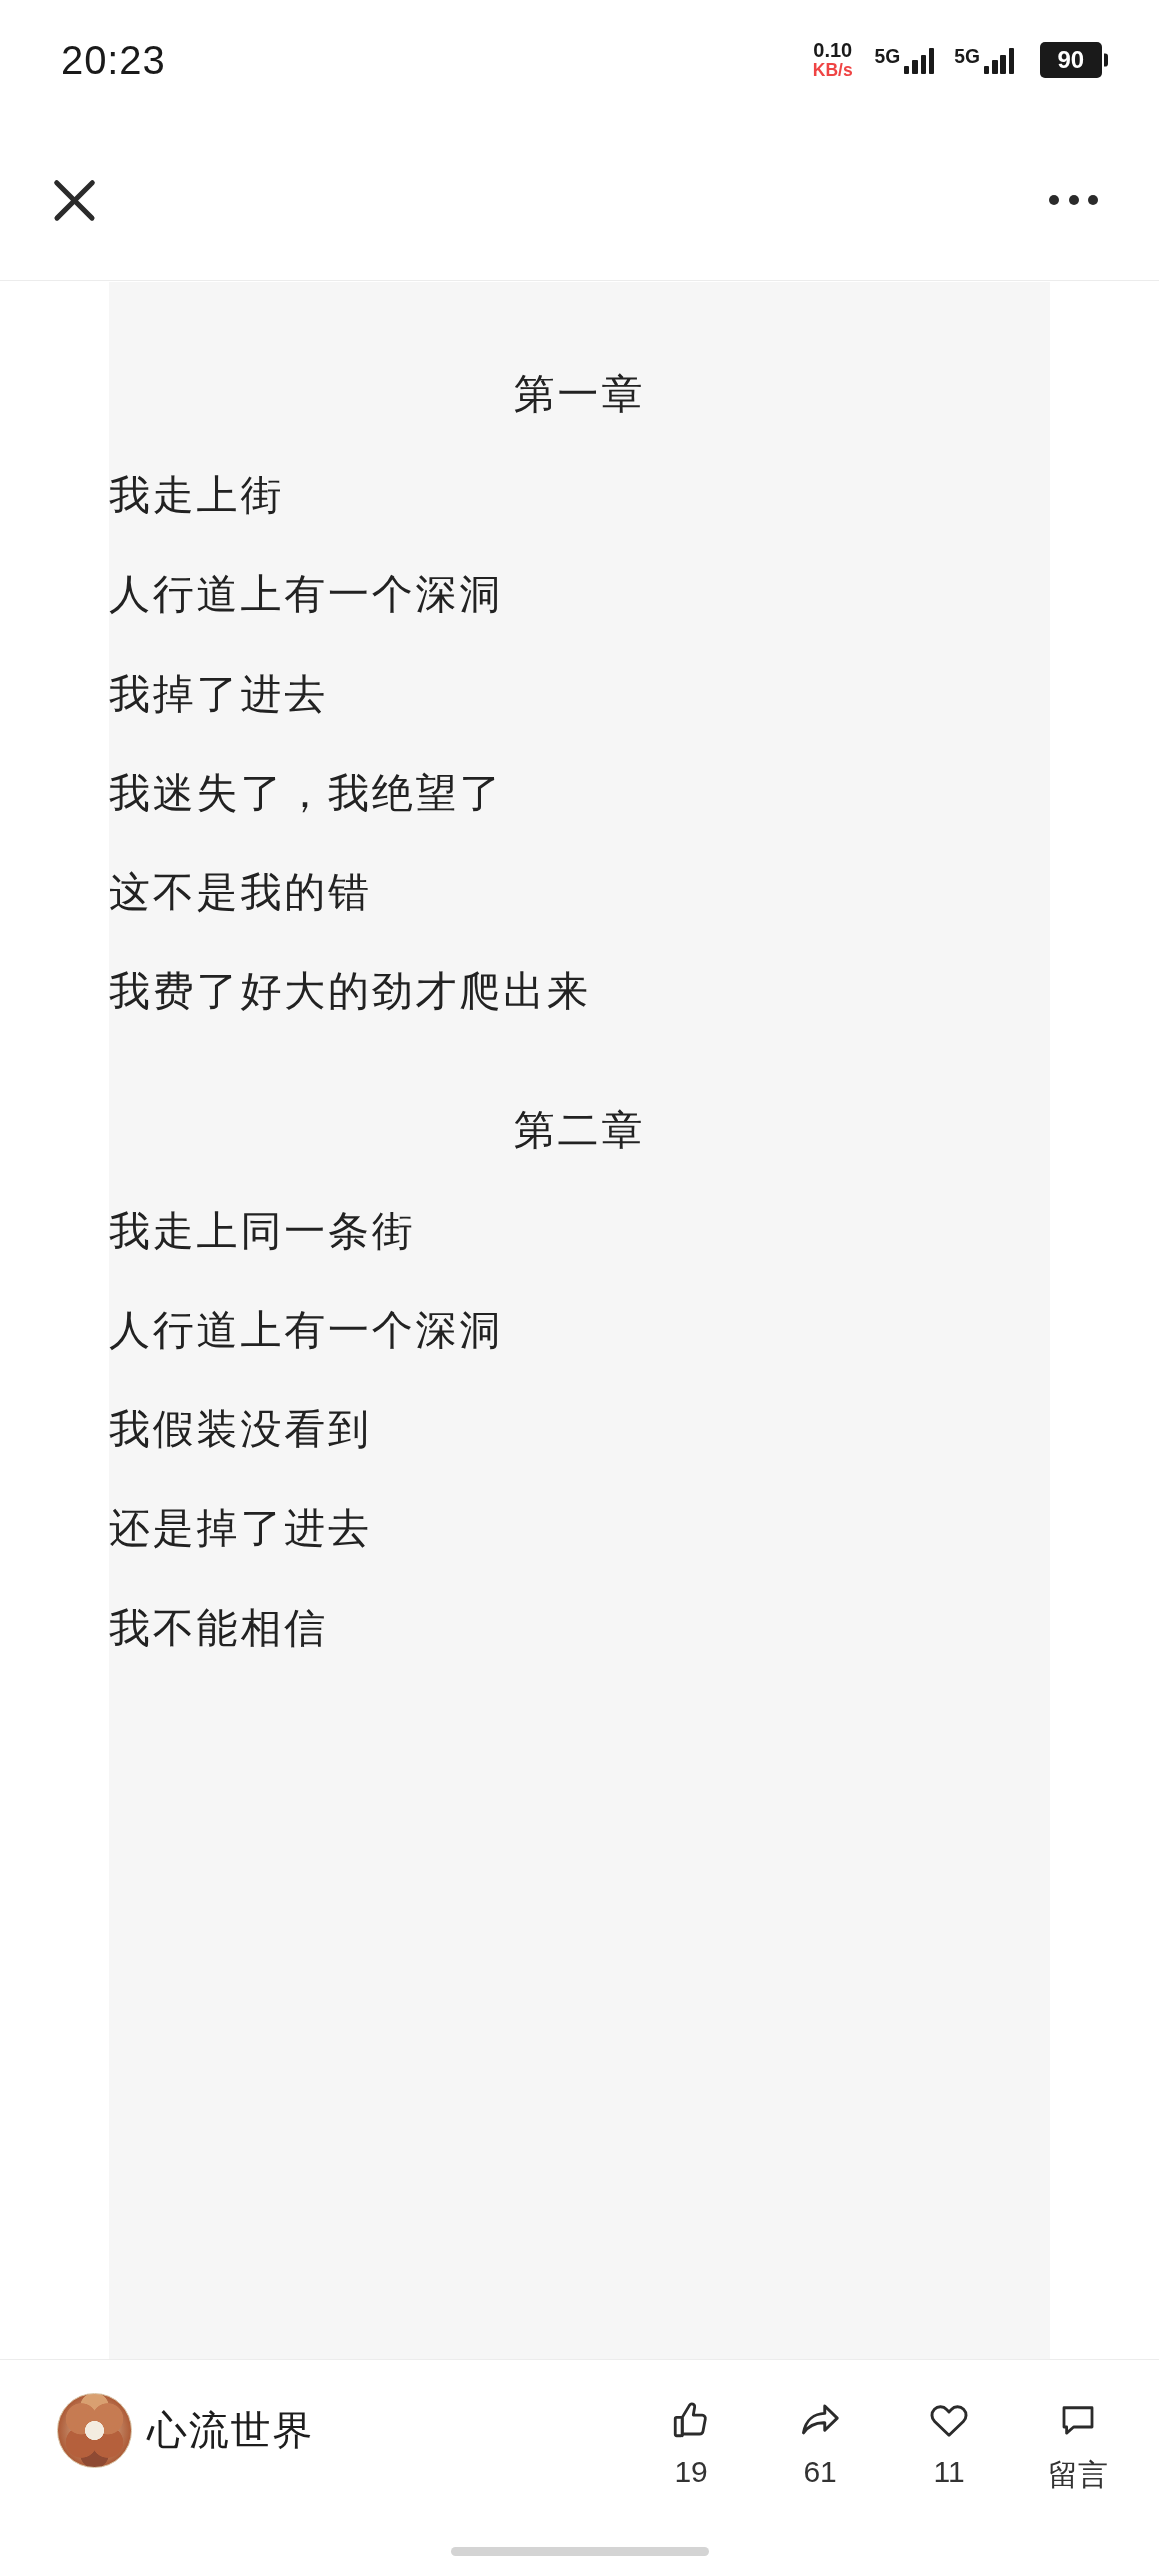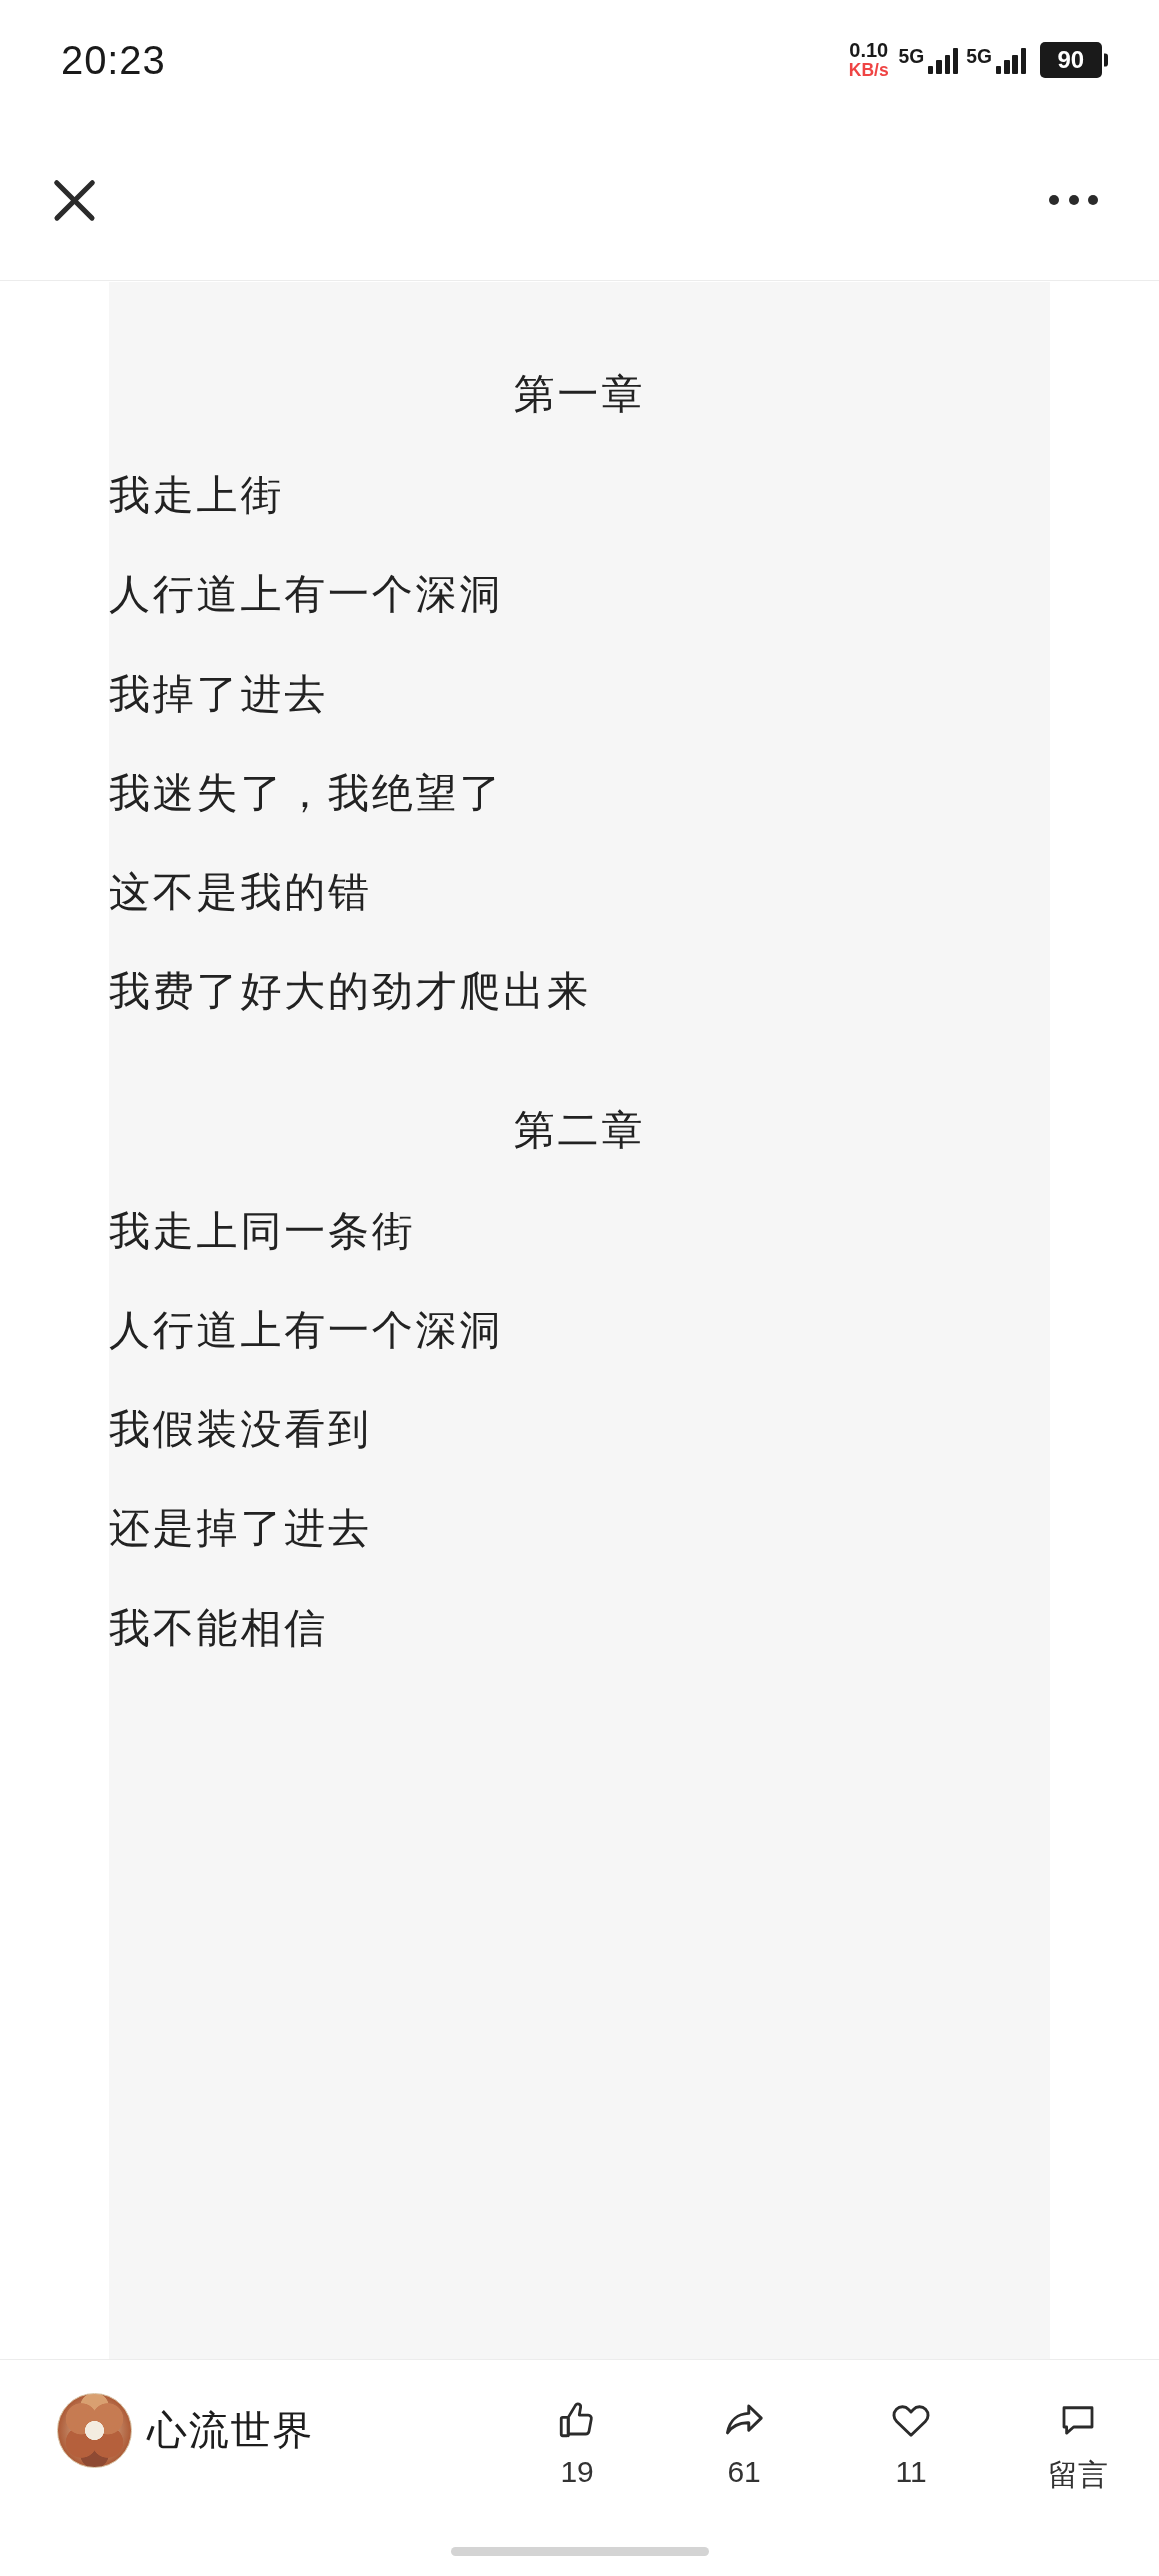--- a/index.html
+++ b/index.html
@@ -26,21 +26,21 @@
   }
   .status-time {
     font-size: 40px;
     color: #1a1a1a;
     letter-spacing: 0.9px;
     font-weight: 400;
   }
   .status-right {
     display: flex;
     align-items: center;
-    gap: 8px;
+    gap: 20px;
     margin-left: 15px;
   }
   .net-speed {
     display: flex;
     flex-direction: column;
     align-items: center;
     line-height: 1.05;
     margin-right: 1.8px;
   }
   .net-speed .val { font-size: 20px; color: #1a1a1a; font-weight: 600; }
@@ -232,21 +232,21 @@
   }
   .author-name {
     font-size: 40px;
     color: #1d1d1d;
     letter-spacing: 1.8px;
   }
 
   .actions {
     display: flex;
     align-items: flex-start;
-    gap: 104px;
+    gap: 66px;
     margin-left: auto;
     padding-right: 7.4px;
   }
   .action {
     display: flex;
     flex-direction: column;
     align-items: center;
     gap: 9.2px;
     cursor: pointer;
     min-width: 63px;

